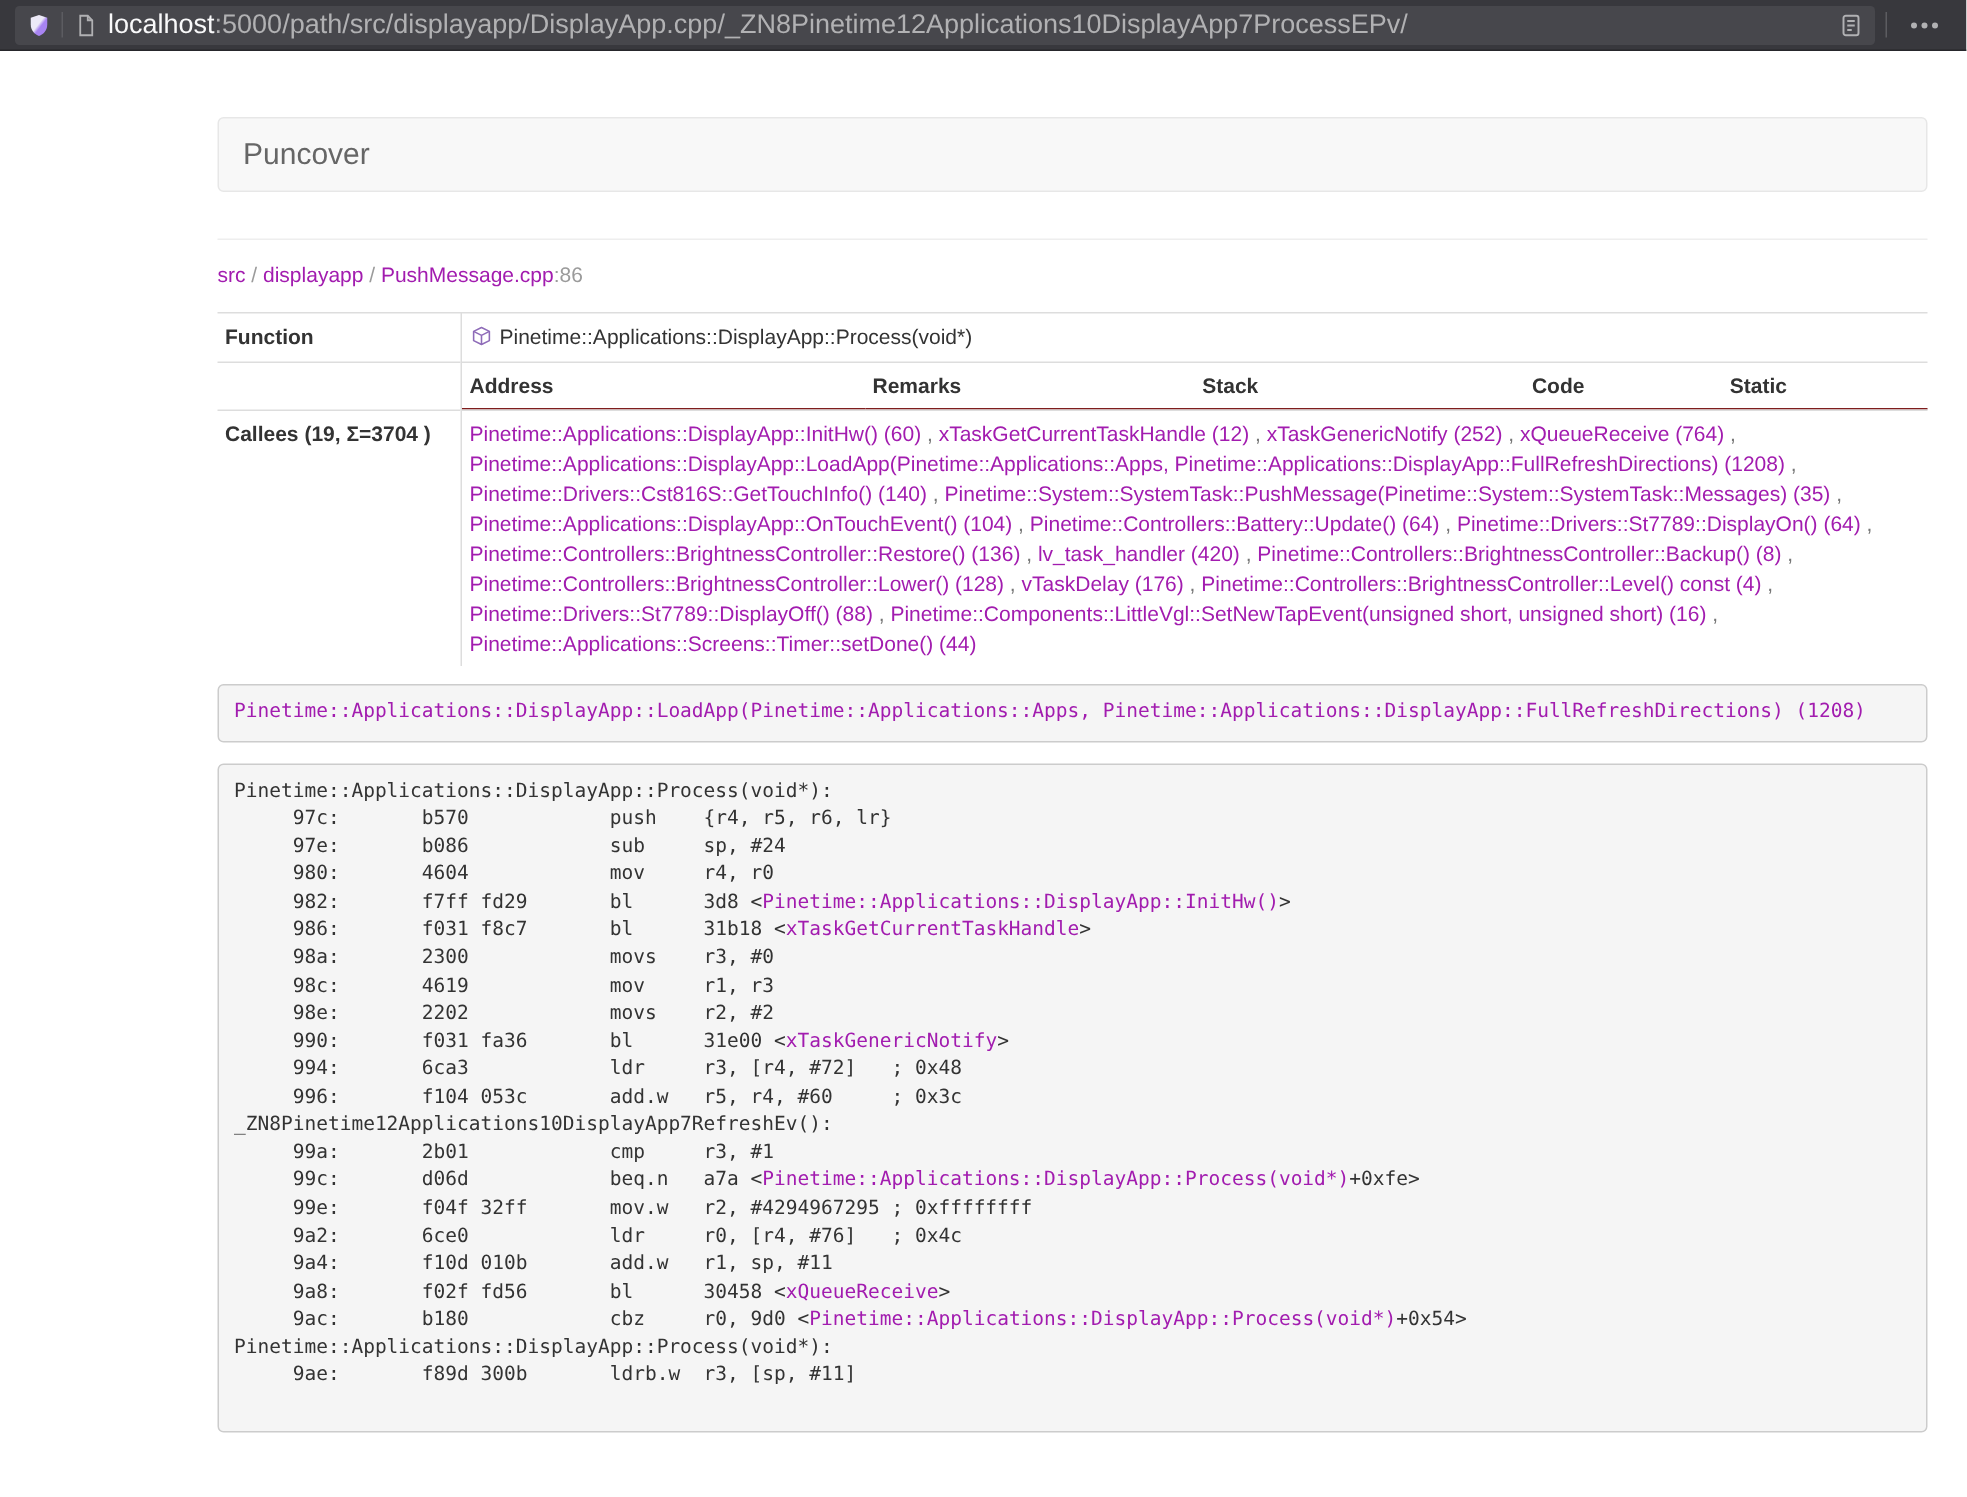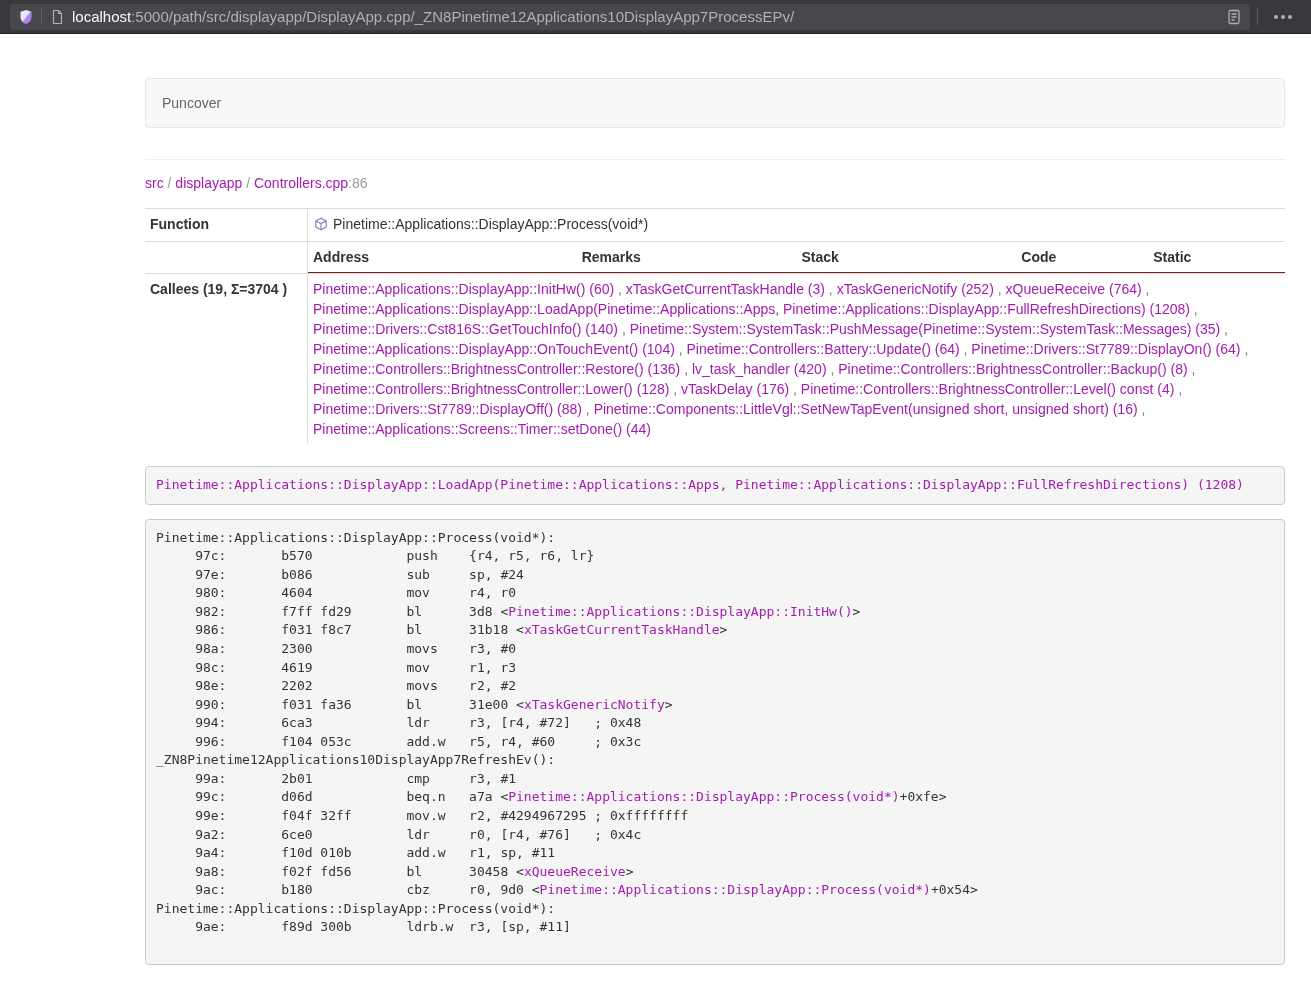--- a/index.html
+++ b/index.html
@@ -2,35 +2,35 @@
 <html><head>
 <meta charset="utf-8">
 <style>
   html,body{margin:0;padding:0;overflow:hidden}
   body{width:1311px;height:998px;background:#fff;font-family:"Liberation Sans",sans-serif;font-size:14px;color:#333}
 
   
   .toolbar{height:34px;background:#38383d;display:flex;align-items:center;padding:0 10px;box-sizing:border-box;border-bottom:1px solid #26262b}
   .urlbar{flex:1;height:26px;background:#47474c;border-radius:3px;display:flex;align-items:center;padding:0 8px;box-sizing:border-box}
   .vsep{width:1px;height:17px;background:#5c5c61;margin:0 7px;flex:none}
-  .urltext{font-size:15px;color:#b1b1b3;white-space:nowrap;overflow:hidden;flex:1;margin-left:7px}
+  .urltext{font-size:18px;color:#b1b1b3;white-space:nowrap;overflow:hidden;flex:1;margin-left:7px}
   .urltext .host{color:#f9f9fa}
   .icn{display:inline-flex;align-items:center;justify-content:center;flex:none}
   .dots{display:flex;gap:3px;padding:0 9px;align-items:center}
   .dots i{width:4px;height:4px;border-radius:50%;background:#b1b1b3;display:block}
 
   
   .main{width:1140px;margin:44px 0 0 145px}
-  .brand{height:50px;background:#f8f8f8;border:1px solid #e7e7e7;border-radius:4px;display:flex;align-items:center;padding:0 16px;box-sizing:border-box;font-size:14px;color:#666}
+  .brand{height:50px;background:#f8f8f8;border:1px solid #e7e7e7;border-radius:4px;display:flex;align-items:center;padding:0 16px;box-sizing:border-box;font-size:20px;color:#666}
   hr{border:0;border-top:1px solid #eee;margin:31px 0 13px}
   a.lnk{color:#a21caf;text-decoration:none;cursor:pointer}
   .crumbs{margin-bottom:15px;line-height:20px}
   .crumbs span{color:#9b9b9b}
 
-  table.outer{width:100%;border-collapse:collapse;margin-bottom:22px}
+  table.outer{width:100%;border-collapse:collapse;margin-bottom:12px}
   table.outer>tbody>tr>td{border-top:1px solid #ddd;padding:5px;vertical-align:top;line-height:20px}
   td.lbl{width:152px;border-right:1px solid #ddd;font-weight:bold;white-space:nowrap;padding-right:3px}
   td.nopad{padding:0 !important}
   table.inner{width:100%;border-collapse:collapse}
   table.inner th{text-align:left;padding:5px;border-bottom:1px solid #7f1d1d;line-height:20px}
   table.inner td{padding:5px;line-height:20px}
   table.inner th:nth-child(1){width:27.5%}
   table.inner th:nth-child(2){width:22.5%}
   table.inner th:nth-child(3){width:22.5%}
   table.inner th:nth-child(4){width:13.5%}
@@ -83,21 +83,21 @@
 
 <div class="main">
 
   <div class="brand">
     <span>Puncover</span>
   </div>
 
   <hr>
 
   <div class="crumbs">
-      <div class="tline"><a href="#" class="lnk">src</a><span> / </span><a href="#" class="lnk">displayapp</a><span> / </span><a href="#" class="lnk">Controllers.cpp</a><span>:86</span></div>
+      <div class="tline"><a href="#" class="lnk">src</a><span> / </span><a href="#" class="lnk">displayapp</a><span> / </span><a href="#" class="lnk">PushMessage.cpp</a><span>:86</span></div>
     </div>
 
   <table class="outer">
     <tbody>
       <tr>
         <td class="lbl">Function</td>
         <td>
           <span class="cube">
             <svg width="14" height="14" viewBox="0 0 16 16">
               <path d="M8 1.5 L14 4.5 V11.5 L8 14.5 L2 11.5 V4.5 Z" fill="none" stroke="#8e6bb8" stroke-width="1.2" stroke-linejoin="round"></path>
@@ -118,21 +118,21 @@
                 <th>Code</th>
                 <th>Static</th>
               </tr>
             </tbody>
           </table>
         </td>
       </tr>
       <tr>
         <td class="lbl">Callees (19, Σ=3704 )</td>
         <td class="callees">
-            <div class="tline"><a href="#" class="lnk">Pinetime::Applications::DisplayApp::InitHw() (60)</a><span> , </span><a href="#" class="lnk">xTaskGetCurrentTaskHandle (3)</a><span> , </span><a href="#" class="lnk">xTaskGenericNotify (252)</a><span> , </span><a href="#" class="lnk">xQueueReceive (764)</a><span> ,</span></div>
+            <div class="tline"><a href="#" class="lnk">Pinetime::Applications::DisplayApp::InitHw() (60)</a><span> , </span><a href="#" class="lnk">xTaskGetCurrentTaskHandle (12)</a><span> , </span><a href="#" class="lnk">xTaskGenericNotify (252)</a><span> , </span><a href="#" class="lnk">xQueueReceive (764)</a><span> ,</span></div>
             <div class="tline"><a href="#" class="lnk">Pinetime::Applications::DisplayApp::LoadApp(Pinetime::Applications::Apps, Pinetime::Applications::DisplayApp::FullRefreshDirections) (1208)</a><span> ,</span></div>
             <div class="tline"><a href="#" class="lnk">Pinetime::Drivers::Cst816S::GetTouchInfo() (140)</a><span> , </span><a href="#" class="lnk">Pinetime::System::SystemTask::PushMessage(Pinetime::System::SystemTask::Messages) (35)</a><span> ,</span></div>
             <div class="tline"><a href="#" class="lnk">Pinetime::Applications::DisplayApp::OnTouchEvent() (104)</a><span> , </span><a href="#" class="lnk">Pinetime::Controllers::Battery::Update() (64)</a><span> , </span><a href="#" class="lnk">Pinetime::Drivers::St7789::DisplayOn() (64)</a><span> ,</span></div>
             <div class="tline"><a href="#" class="lnk">Pinetime::Controllers::BrightnessController::Restore() (136)</a><span> , </span><a href="#" class="lnk">lv_task_handler (420)</a><span> , </span><a href="#" class="lnk">Pinetime::Controllers::BrightnessController::Backup() (8)</a><span> ,</span></div>
             <div class="tline"><a href="#" class="lnk">Pinetime::Controllers::BrightnessController::Lower() (128)</a><span> , </span><a href="#" class="lnk">vTaskDelay (176)</a><span> , </span><a href="#" class="lnk">Pinetime::Controllers::BrightnessController::Level() const (4)</a><span> ,</span></div>
             <div class="tline"><a href="#" class="lnk">Pinetime::Drivers::St7789::DisplayOff() (88)</a><span> , </span><a href="#" class="lnk">Pinetime::Components::LittleVgl::SetNewTapEvent(unsigned short, unsigned short) (16)</a><span> ,</span></div>
             <div class="tline"><a href="#" class="lnk">Pinetime::Applications::Screens::Timer::setDone() (44)</a></div>
           </td>
       </tr>
     </tbody>

